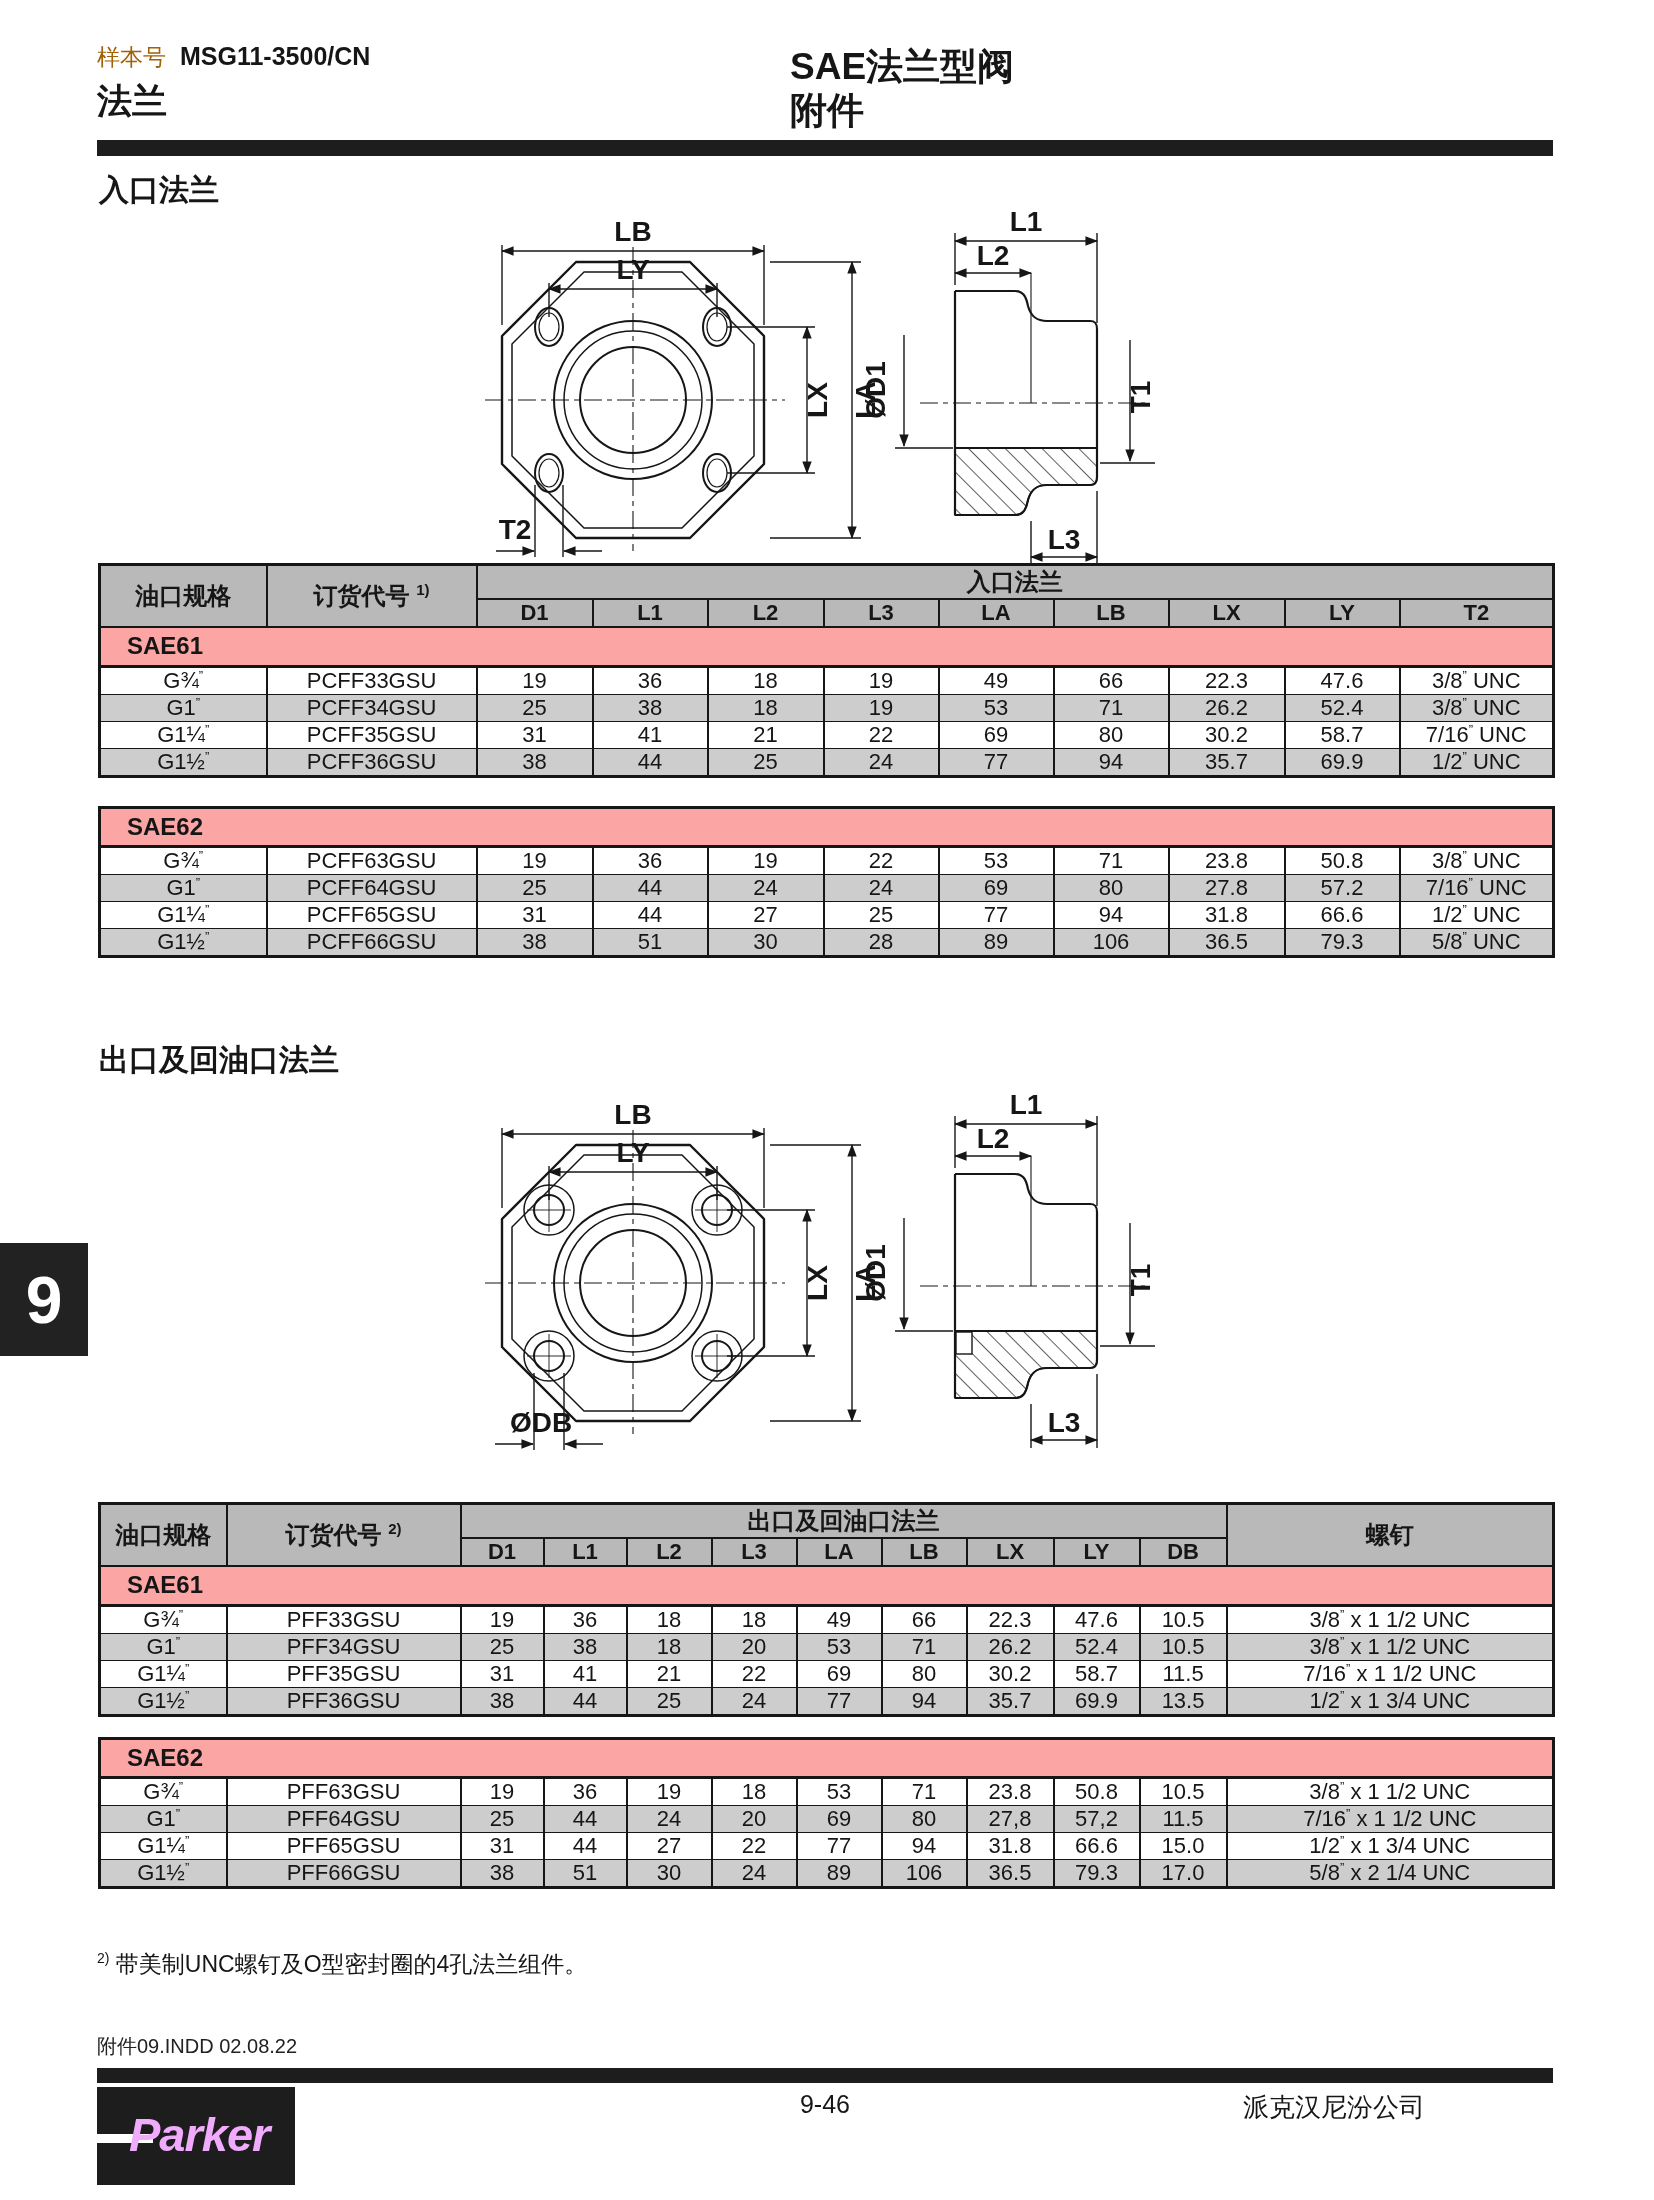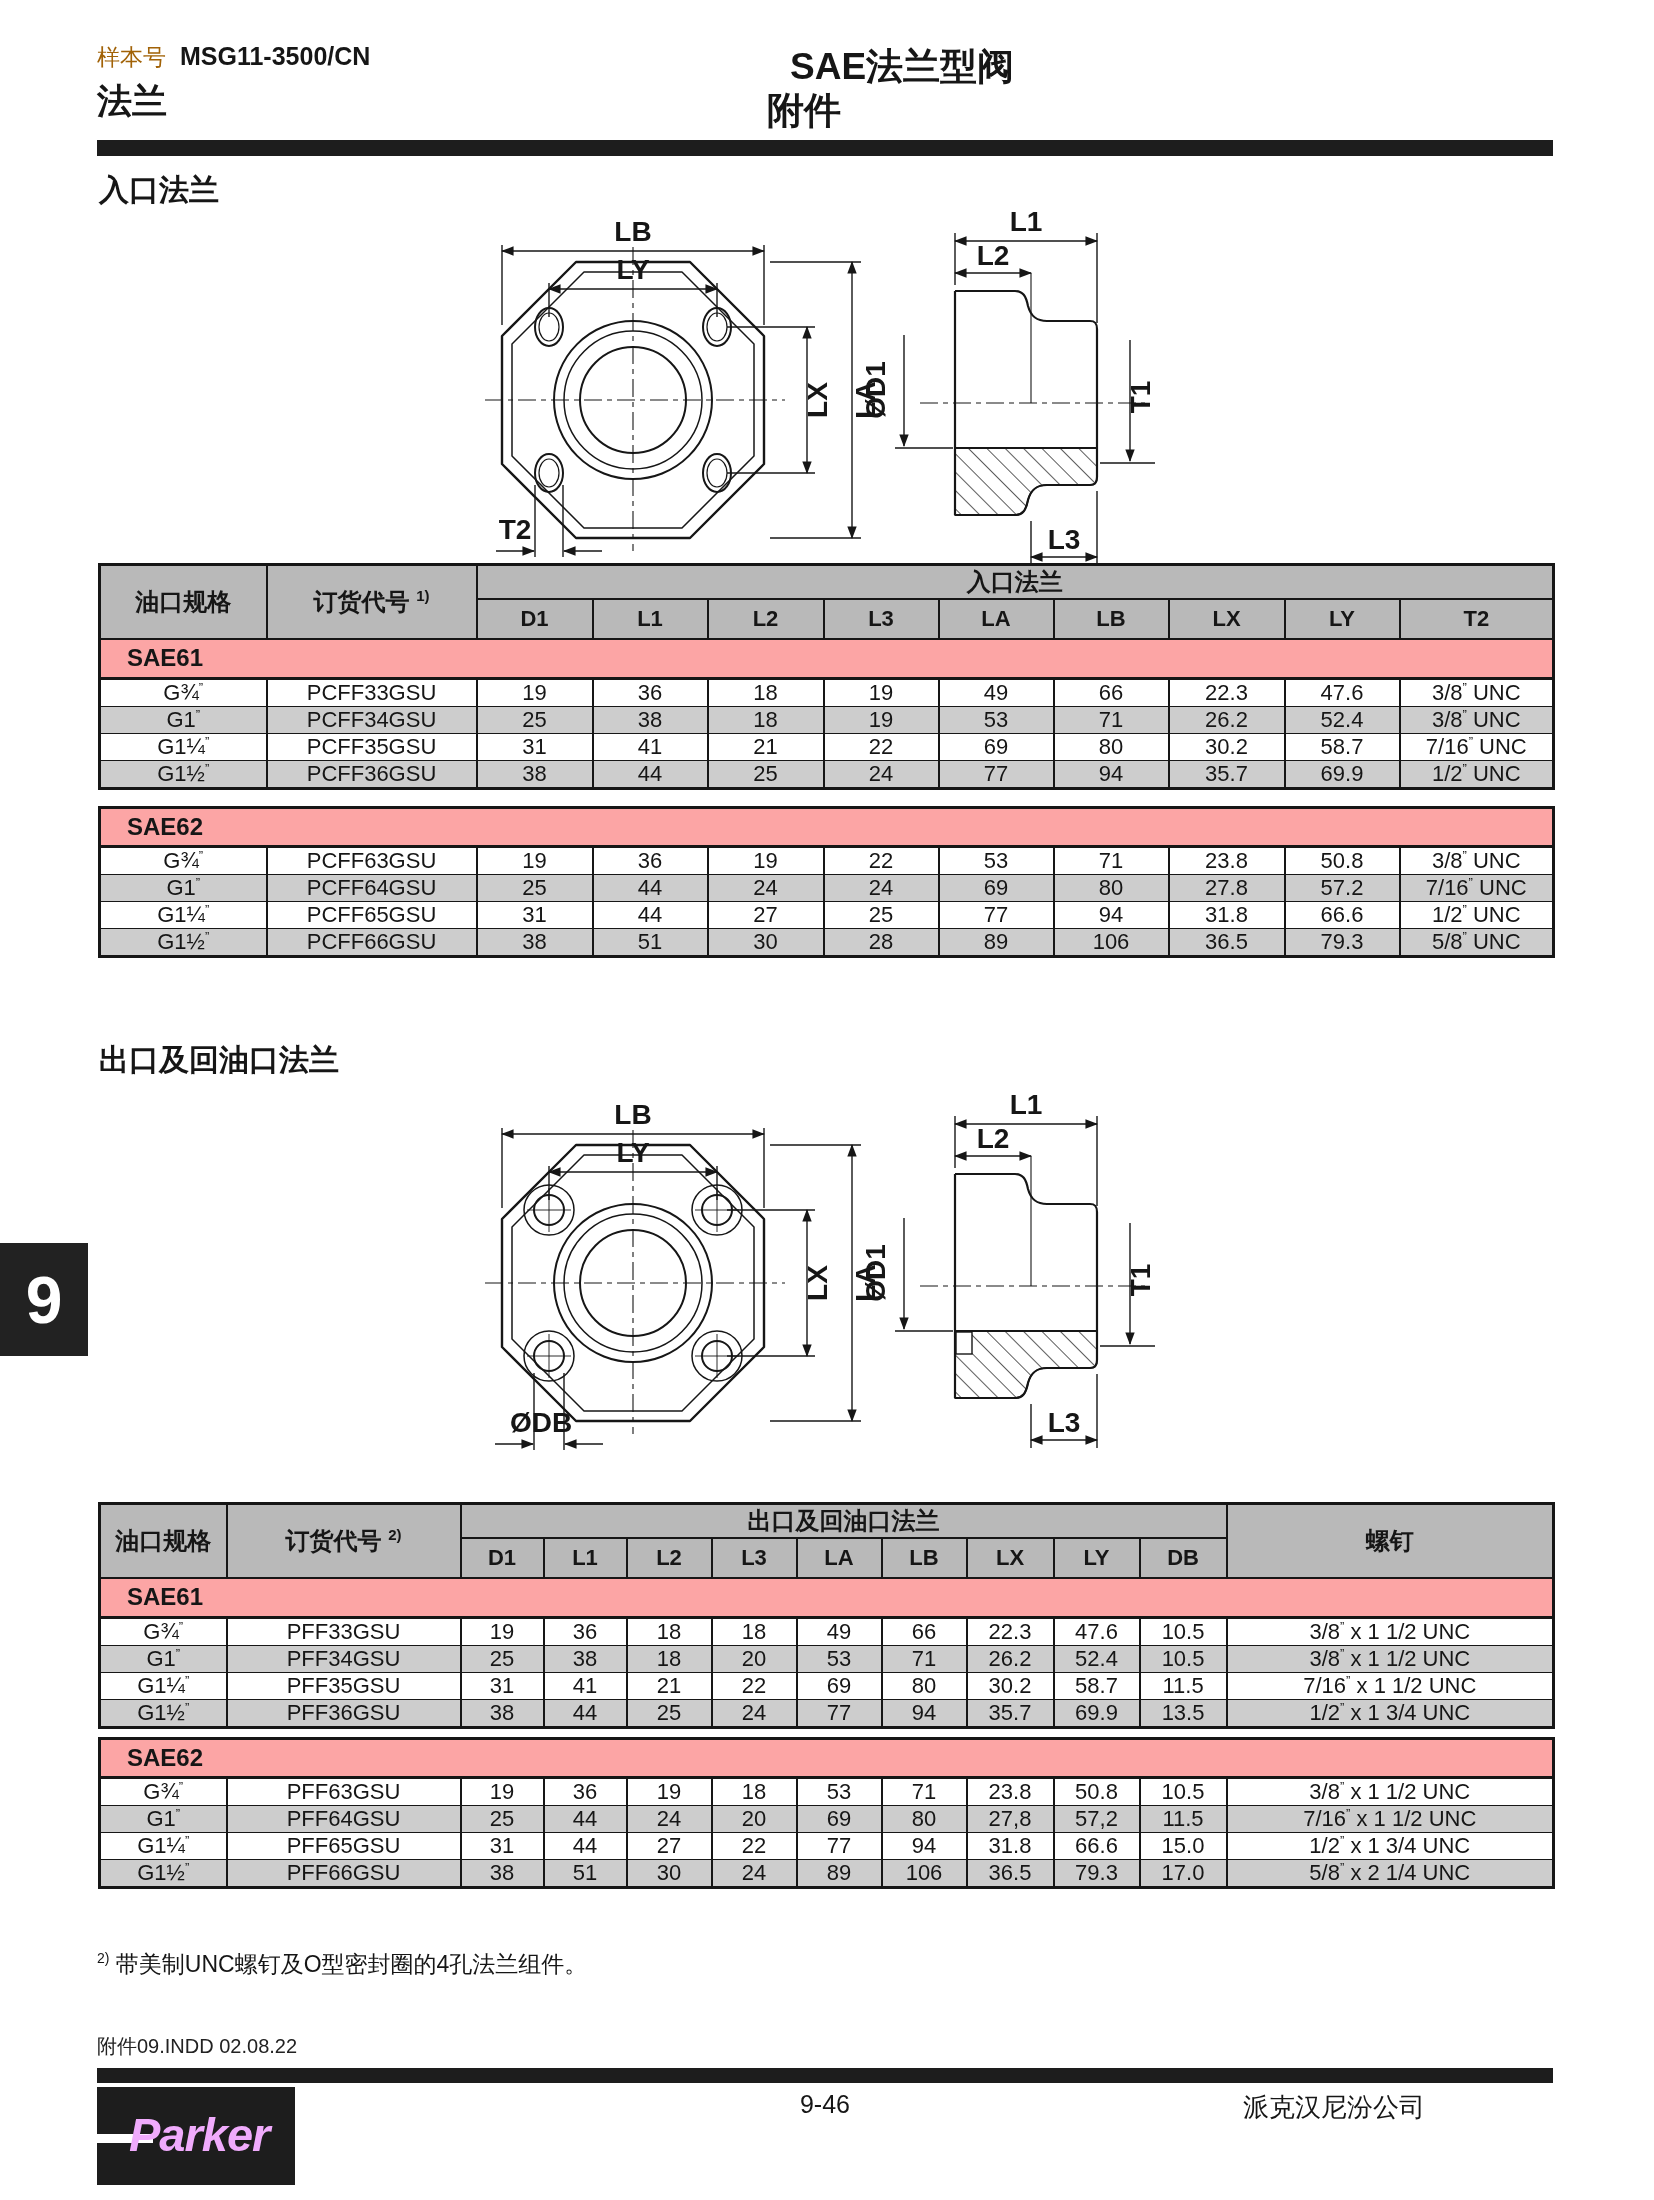--- a/index.html
+++ b/index.html
@@ -16,21 +16,21 @@
   
   table.dtable{border-collapse:collapse;table-layout:fixed;width:1454px;
     border:3px solid #161616;font-size:22px;}
   table.dtable th,table.dtable td{border-left:2px solid #161616;border-right:2px solid #161616;
     border-top:1px solid #161616;border-bottom:1px solid #161616;
     text-align:center;vertical-align:middle;padding:0;white-space:nowrap;overflow:hidden;}
   table.dtable .hc{background:#b9b9b9;font-weight:bold;font-size:24px;}
   table.dtable .dh{font-size:22px;border-top:2px solid #161616;}
   table.dtable .gh{border-bottom:2px solid #161616;}
   table.dtable tr.hr1{height:32px;}
-  table.dtable tr.hr2{height:40px;}
+  table.dtable tr.hr2{height:28px;}
   table.dtable tr.bandr{height:39px;}
   table.dtable tr.datar{height:24px;}
   table.dtable td.band{background:#fca5a5;text-align:left;padding-left:26px;
     font-weight:bold;font-size:24px;border-bottom:3px solid #161616;border-top:2px solid #161616;}
   table.dtable tr.alt td{background:#cdcdcd;}
   sup.q{font-size:13px;vertical-align:super;line-height:0;}
   sup.q2{font-size:15px;vertical-align:super;line-height:0;}
   
   .fnote{font-size:23px;line-height:34px;}
   .fnote sup{font-size:14px;}
@@ -50,21 +50,21 @@
 </head>
 <body>
 
 <div id="page">
 
   <div class="abs" style="left:97px;top:42px;">
     <span id="sample-label">样本号</span><span id="sample-no">MSG11-3500/CN</span>
   </div>
   <div class="abs" id="doc-title" style="left:97px;top:78px;">法兰</div>
   <div class="abs" id="right-title" style="left:790px;top:42px;">SAE法兰型阀</div>
-  <div class="abs" id="right-sub" style="left:767px;top:86px;">附件</div>
+  <div class="abs" id="right-sub" style="left:790px;top:86px;">附件</div>
   <div class="abs blackbar" style="left:97px;top:140px;width:1456px;height:16px;"></div>
 
   <div class="abs sect-title" style="left:99px;top:170px;">入口法兰</div>
 
   <svg class="abs" style="left:355px;top:185px;" width="850" height="400" viewBox="0 0 850 400">
     <defs>
       <marker id="arw1" viewBox="0 0 10 10" refX="9.2" refY="5" markerWidth="9" markerHeight="9" orient="auto-start-reverse">
         <path d="M0,1.3 L10,5 L0,8.7 z" fill="#161616"></path>
       </marker>
       <pattern id="hatch1" patternUnits="userSpaceOnUse" width="13" height="13" patternTransform="rotate(-45)">

